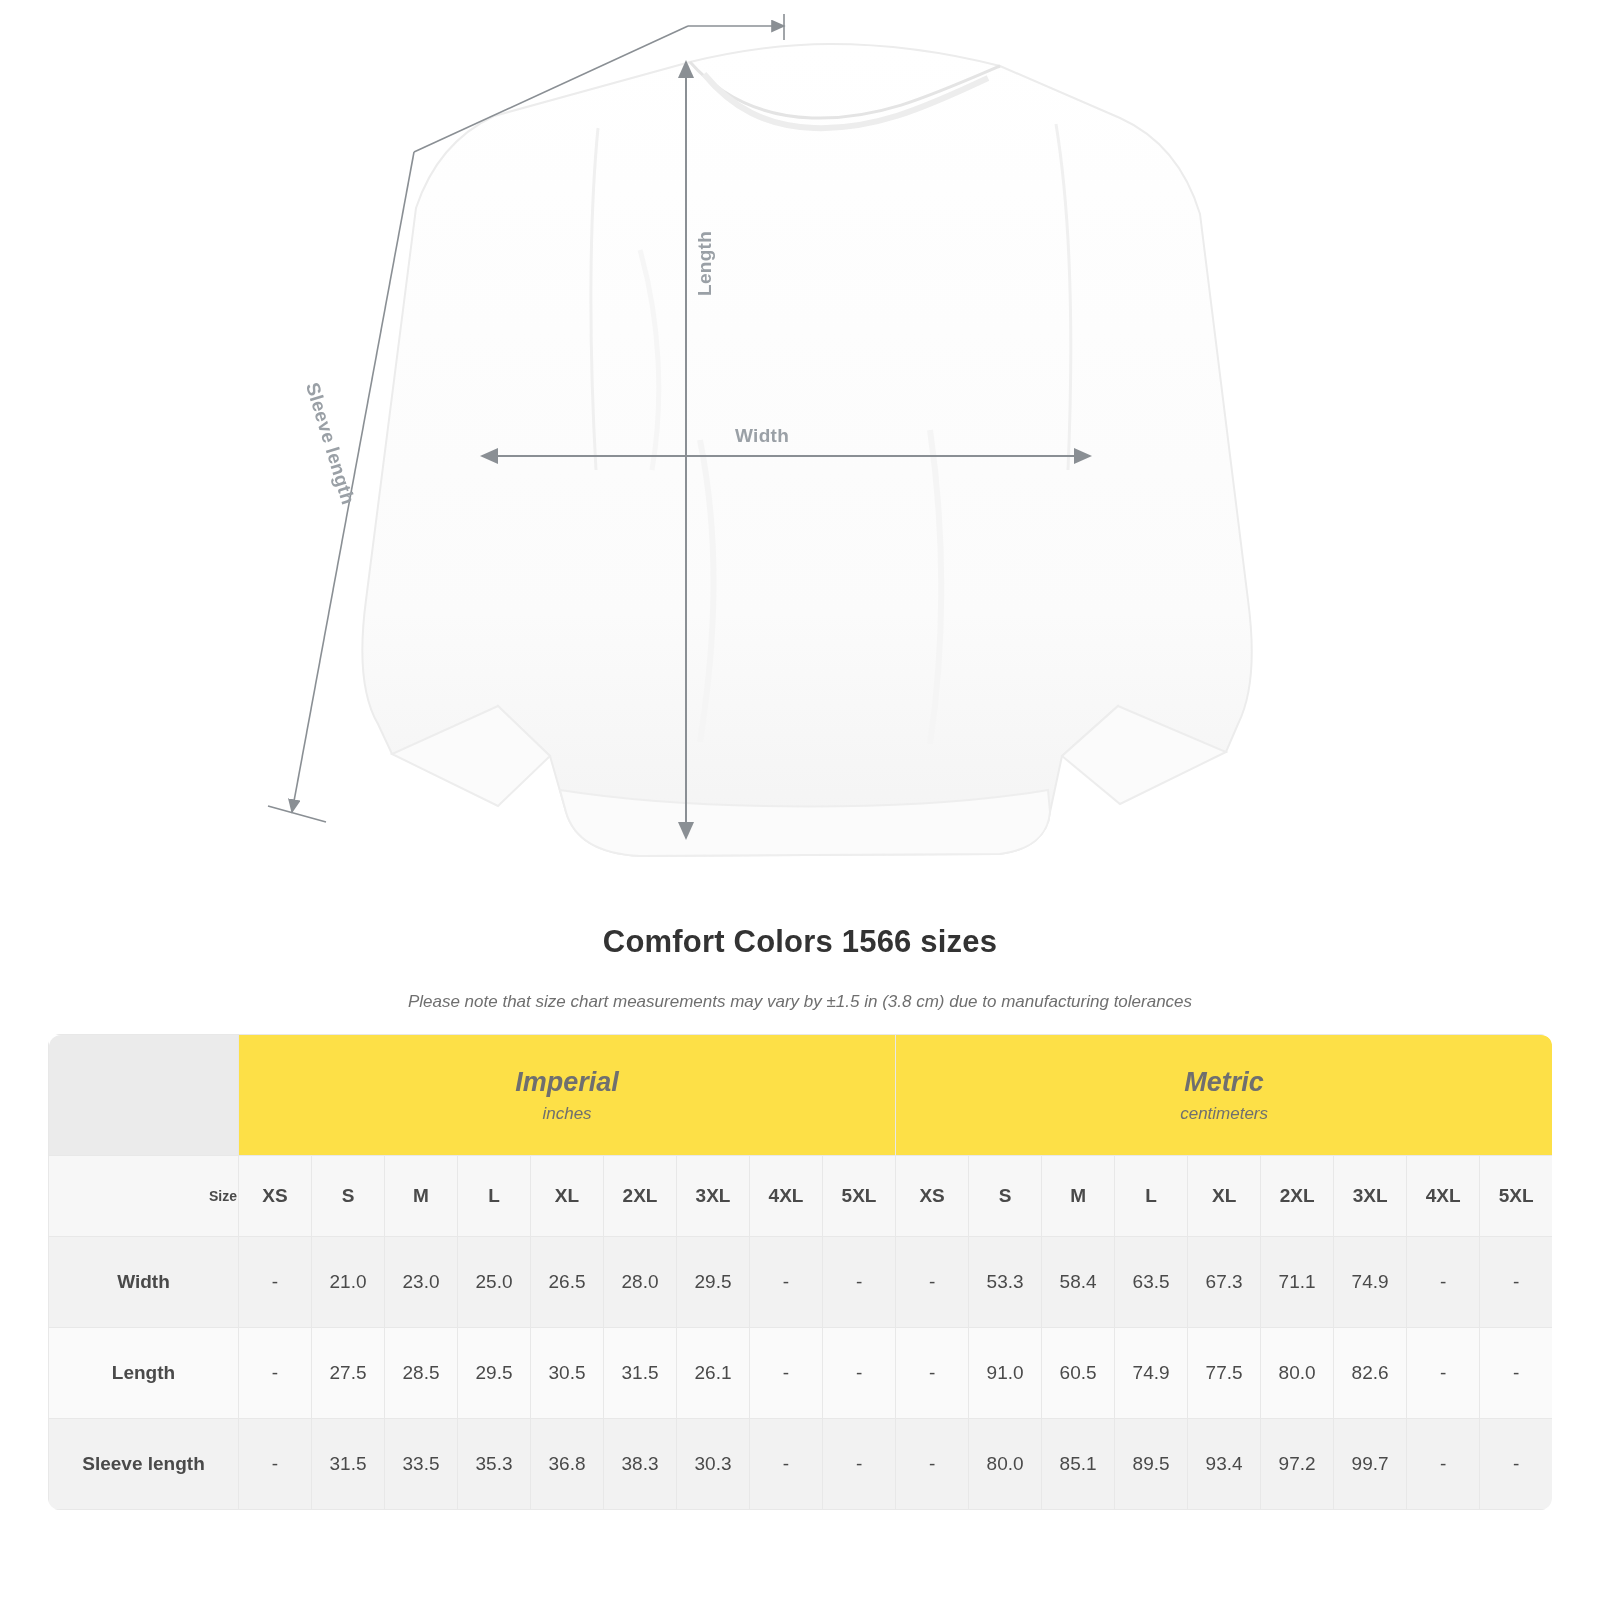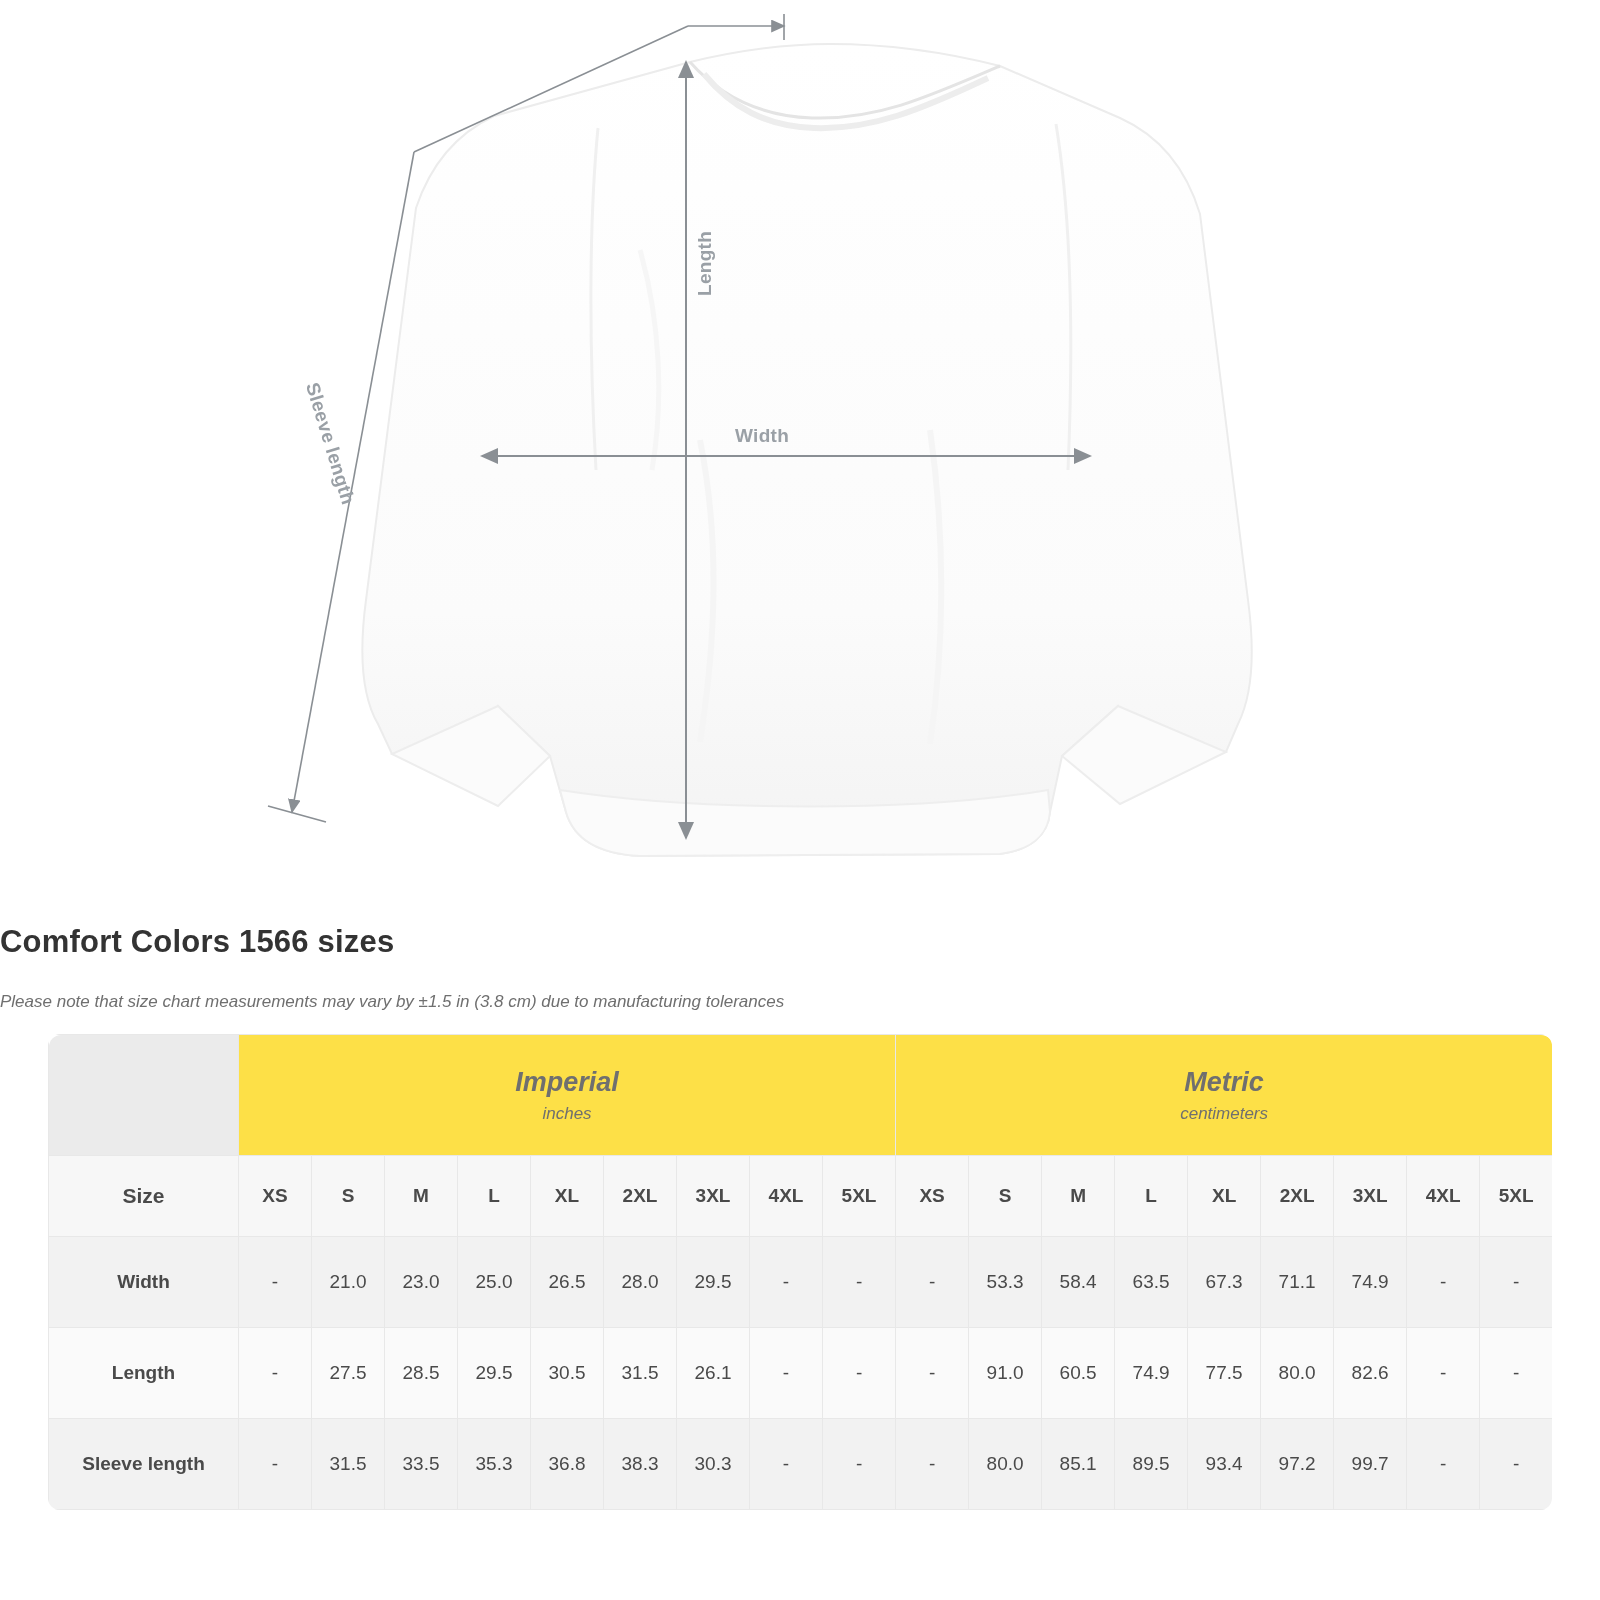--- a/index.html
+++ b/index.html
@@ -51,20 +51,21 @@
   .label-sleeve {
     left: 322px;
     top: 380px;
     transform: rotate(73deg);
     transform-origin: left top;
     white-space: nowrap;
   }
 
   
   .title-block {
+    text-align: center;
     margin-top: 14px;
   }
   .chart-title {
     font-size: 31px;
     font-weight: bold;
     color: #333333;
     letter-spacing: 0.2px;
   }
   .chart-note {
     font-size: 17px;
@@ -114,21 +115,22 @@
   }
   .size-row td {
     height: 78px;
     background: #f7f7f7;
     font-weight: bold;
     color: #5a5a5a;
     font-size: 20px;
   }
   .size-row td.rowhead {
     background: #f7f7f7;
-    font-size: 21px;
+    font-size: 14px;
+    text-align: right;
   }
   .data-row td {
     height: 88px;
     background: #f2f2f2;
     color: #4a4a4a;
   }
   .data-row.alt td {
     background: #fafafa;
   }
   td.rowhead {

